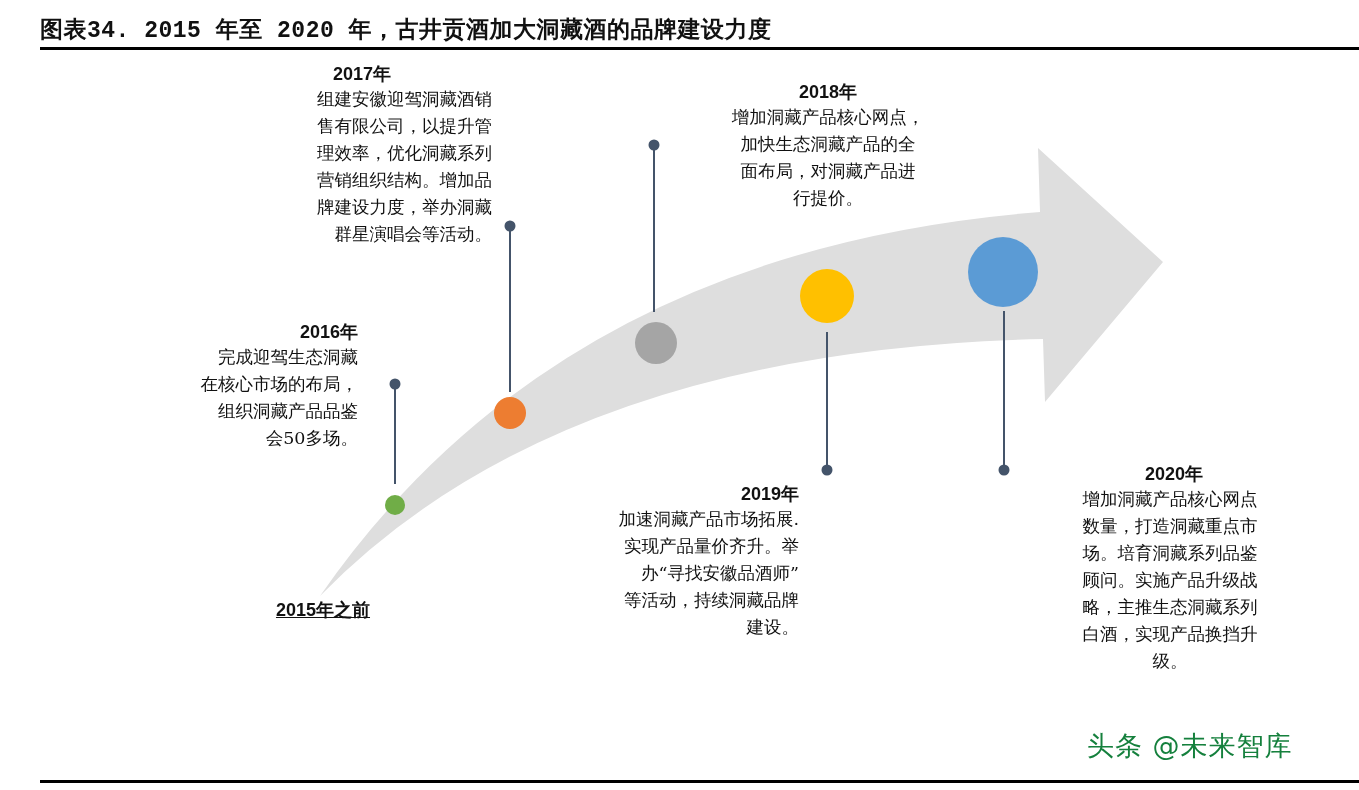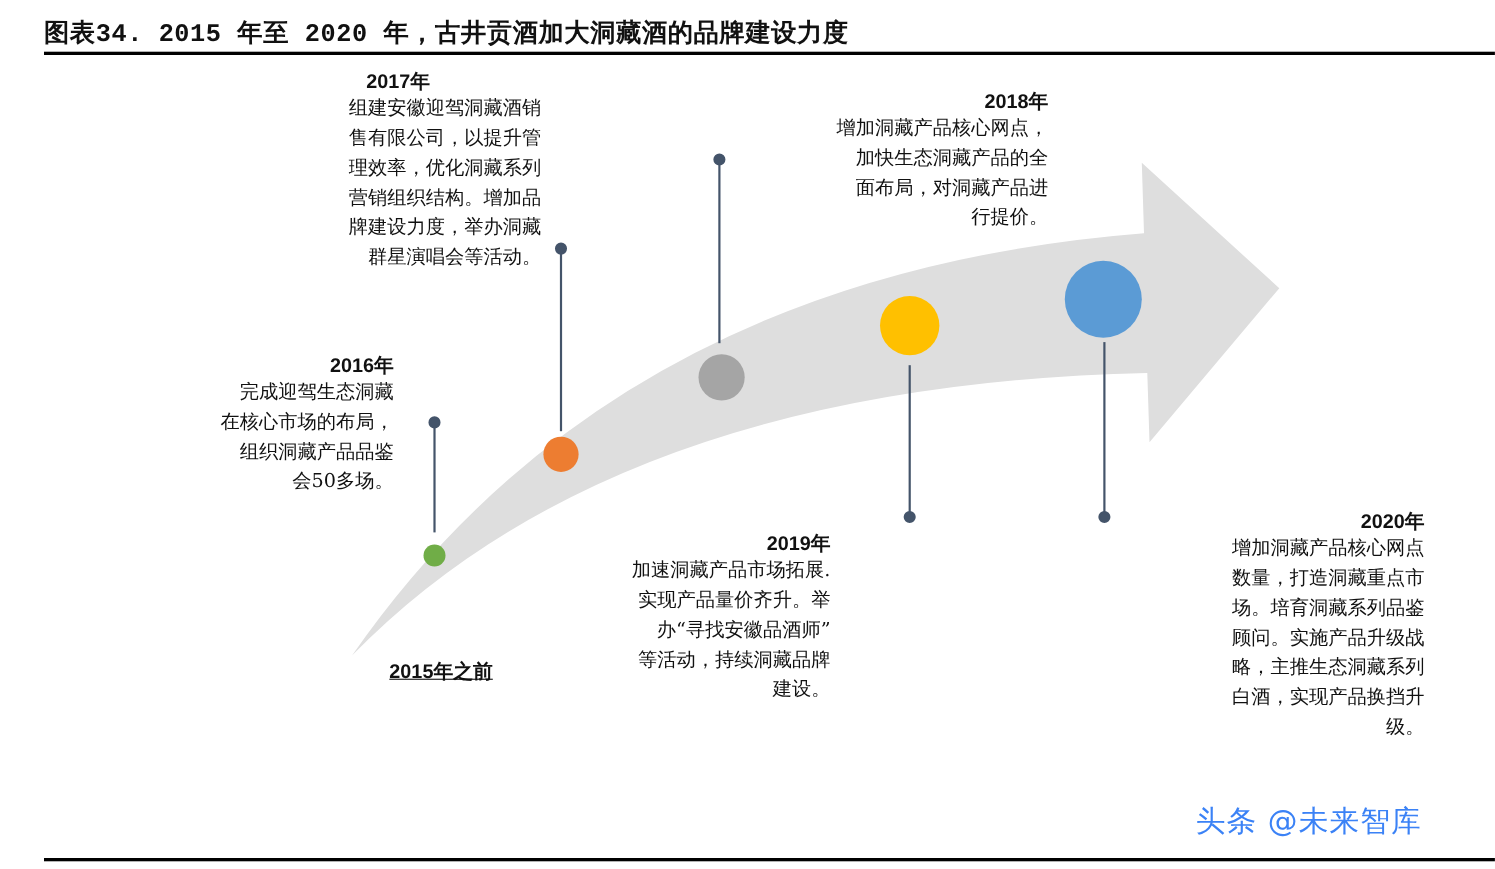--- a/index.html
+++ b/index.html
@@ -7,22 +7,22 @@
            font-family: "DejaVu Serif", "Liberation Serif", serif; color: #111; }
     .title { position: absolute; left: 40px; top: 14px; font-size: 23px; font-weight: bold;
              letter-spacing: 0.5px; white-space: nowrap; font-family: Liberation Mono, monospace; }
     .rule-top { position: absolute; left: 40px; top: 47px; width: 1319px; height: 3px; background: #000; }
     .rule-bottom { position: absolute; left: 40px; top: 780px; width: 1319px; height: 3px; background: #000; }
     svg.diagram { position: absolute; left: 0; top: 0; }
     .block { position: absolute; font-size: 17.5px; line-height: 27px; }
     .block .year { font-family: "Liberation Sans", "DejaVu Sans", sans-serif; font-weight: bold; font-size: 18px; line-height: 24px; }
     .block .body { white-space: pre; }
     .right { text-align: right; }
-    .left { text-align: right; }
-    .watermark { position: absolute; left: 1087px; top: 728px; font-size: 27px; color: #3b82f6;
+    .left { text-align: center; }
+    .watermark { position: absolute; left: 1087px; top: 728px; font-size: 27px; color: #15803d;
                  font-family: "DejaVu Sans", "Liberation Sans", sans-serif; letter-spacing: 1px;
                  text-shadow: 1px 1px 0 #fff, -1px -1px 0 #fff; }
   </style>
 </head>
 <body>
 
 <div class="title">图表34. 2015 年至 2020 年，古井贡酒加大洞藏酒的品牌建设力度</div>
 <div class="rule-top"></div>
 
 <svg class="diagram" width="1359" height="790">
@@ -74,21 +74,21 @@
 </div>
 
 <div class="block right" style="left:140px; top:320px; width:218px;">
   <div class="year">2016年</div>
   <div class="body">完成迎驾生态洞藏
 在核心市场的布局，
 组织洞藏产品品鉴
 会50多场。</div>
 </div>
 
-<div class="block right" style="left:512px; top:482px; width:243px;">
+<div class="block right" style="left:556px; top:482px; width:243px;">
   <div class="year">2019年</div>
   <div class="body">加速洞藏产品市场拓展.
 实现产品量价齐升。举
 办“寻找安徽品酒师”
 等活动，持续洞藏品牌
 建设。</div>
 </div>
 
 <div class="block left" style="left:1045px; top:462px; width:250px;">
   <div class="year" style="padding-left:8px;">2020年</div>

